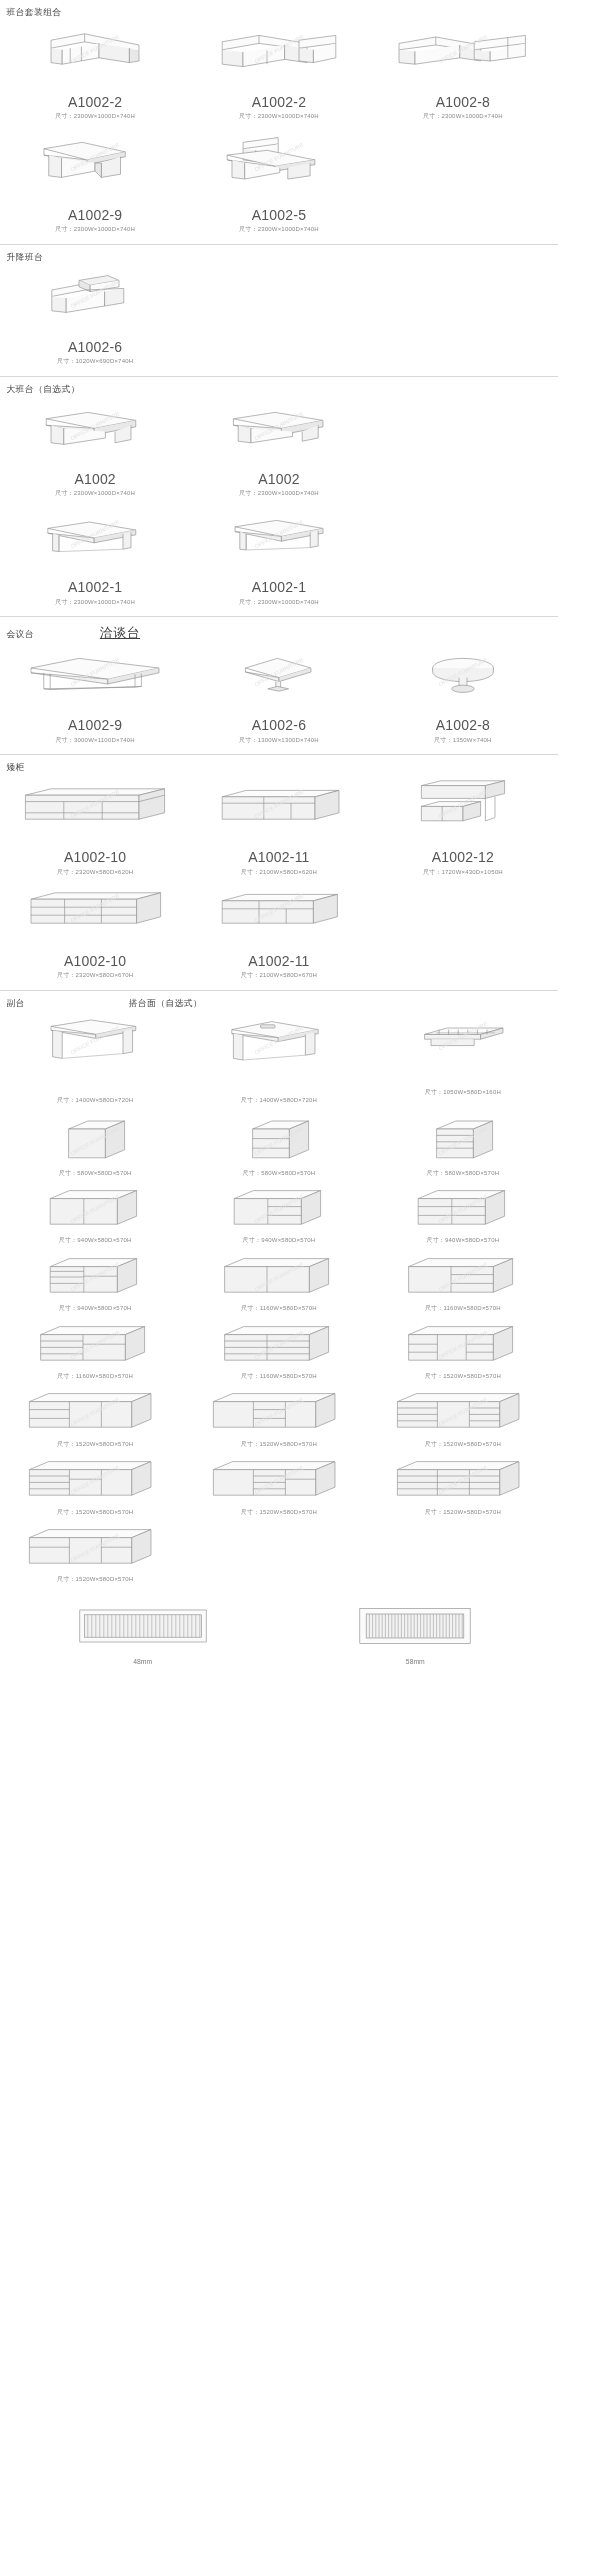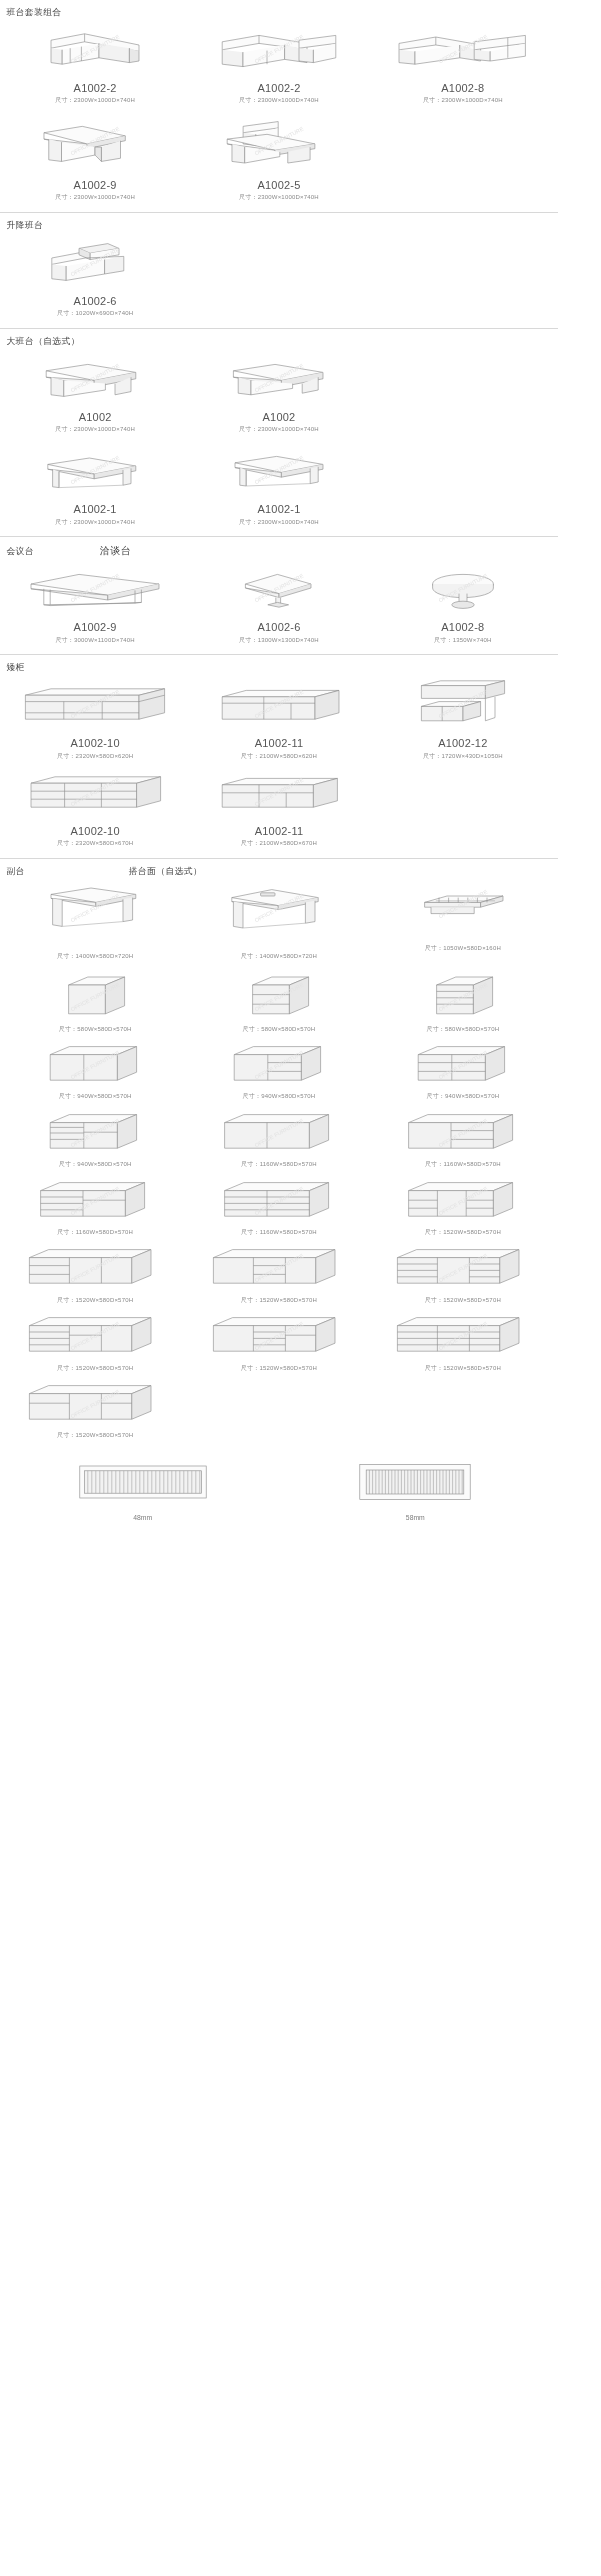--- a/index.html
+++ b/index.html
@@ -15,22 +15,23 @@
     border-top:0.8px solid #d8d8d8;
     padding:7.2px 6.4px 3.2px 6.4px;
     font-size:8.8px;
     color:#3f3f3f;
     letter-spacing:0.4px;
   }
   .section-head.first{border-top:none;}
   .section-head .sub{
     display:inline-block;
     margin-left:63px;
-    font-size:10px;
+    font-size:13px;
     color:#3f3f3f;
+    text-decoration:underline;
   }
   .section-head .sub2{
     display:inline-block;
     margin-left:101px;
     font-size:8.8px;
     color:#3f3f3f;
   }
   .grid{
     display:flex;
     flex-wrap:wrap;
@@ -47,23 +48,23 @@
     height:50px;
     margin:0 auto;
     display:flex;
     align-items:flex-end;
     justify-content:center;
   }
   .art.tall{height:59px;}
   .art.short{height:42px;}
   .art svg{display:block;overflow:visible;}
   .code{
-    font-size:11px;
+    font-size:14px;
     color:#555;
-    margin-top:8px;
+    margin-top:20px;
     letter-spacing:0.2px;
     min-height:8.8px;
   }
   .dim{
     font-size:6px;
     color:#8a8a8a;
     margin-top:2.4px;
     letter-spacing:0.2px;
   }
   .wm{

